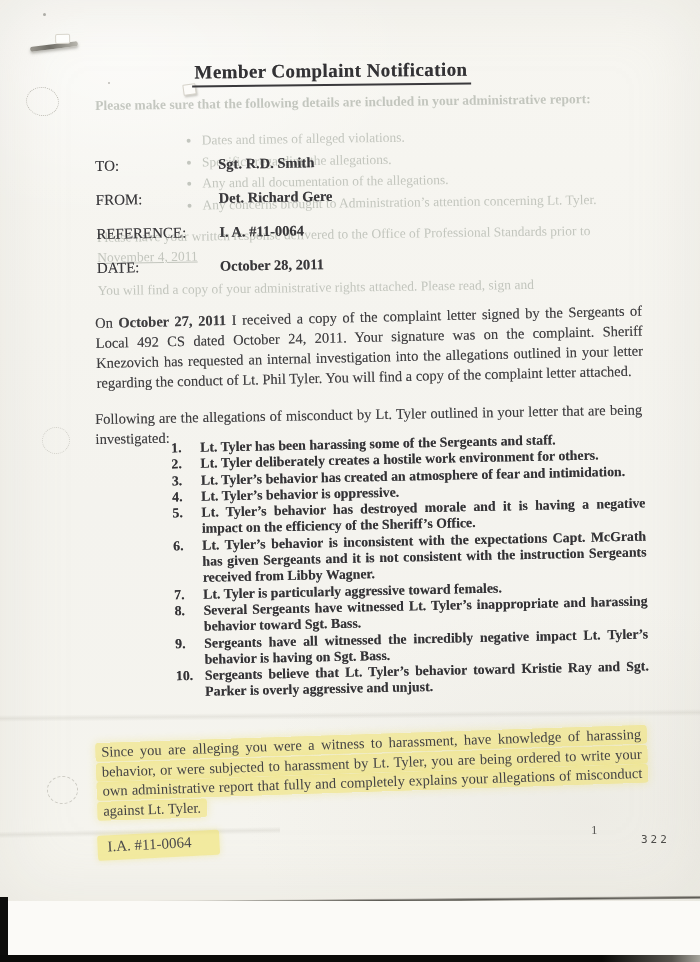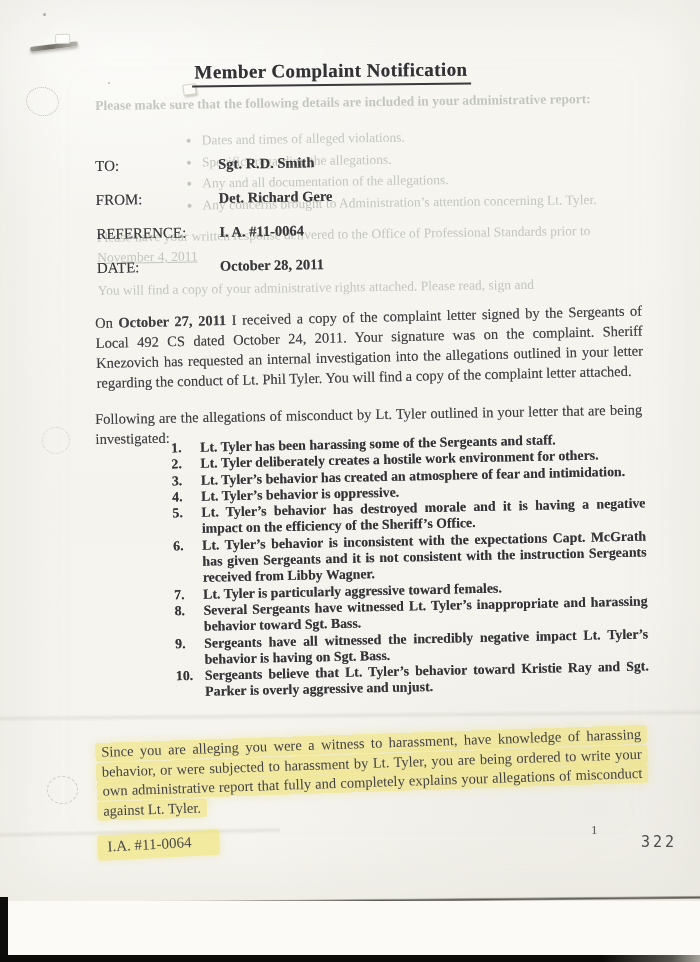--- a/index.html
+++ b/index.html
@@ -83,21 +83,21 @@
            -webkit-box-decoration-break:clone;padding:1px 6px 2px;border-radius:4px;
            box-shadow:0 0 8px rgba(238,224,110,.4);}
   
   .case-stamp{position:absolute;left:97px;top:836px;transform:rotate(-3deg);
               transform-origin:left top;}
   .case-stamp span{display:inline-block;font-size:15px;color:#4a494b;
               background:rgba(240,228,112,.62);padding:3px 28px 5px 10px;border-radius:3px;
               box-shadow:0 0 6px rgba(238,226,112,.45);}
   .pg1{position:absolute;left:591px;top:822px;font-size:13px;color:#5b5a57;}
   .pg322{position:absolute;left:641px;top:833px;font-family:"DejaVu Sans Mono",monospace;
-         font-size:15px;letter-spacing:3px;color:#4d4c49;}
+         font-size:11px;letter-spacing:3px;color:#4d4c49;}
 </style>
 </head>
 <body>
 
 <div id="scan">
   <div class="paper"></div>
 
   <div class="bleed">
     <div class="bleed-heading">Please make sure that the following details are included in your administrative report:</div>
     <ul>

